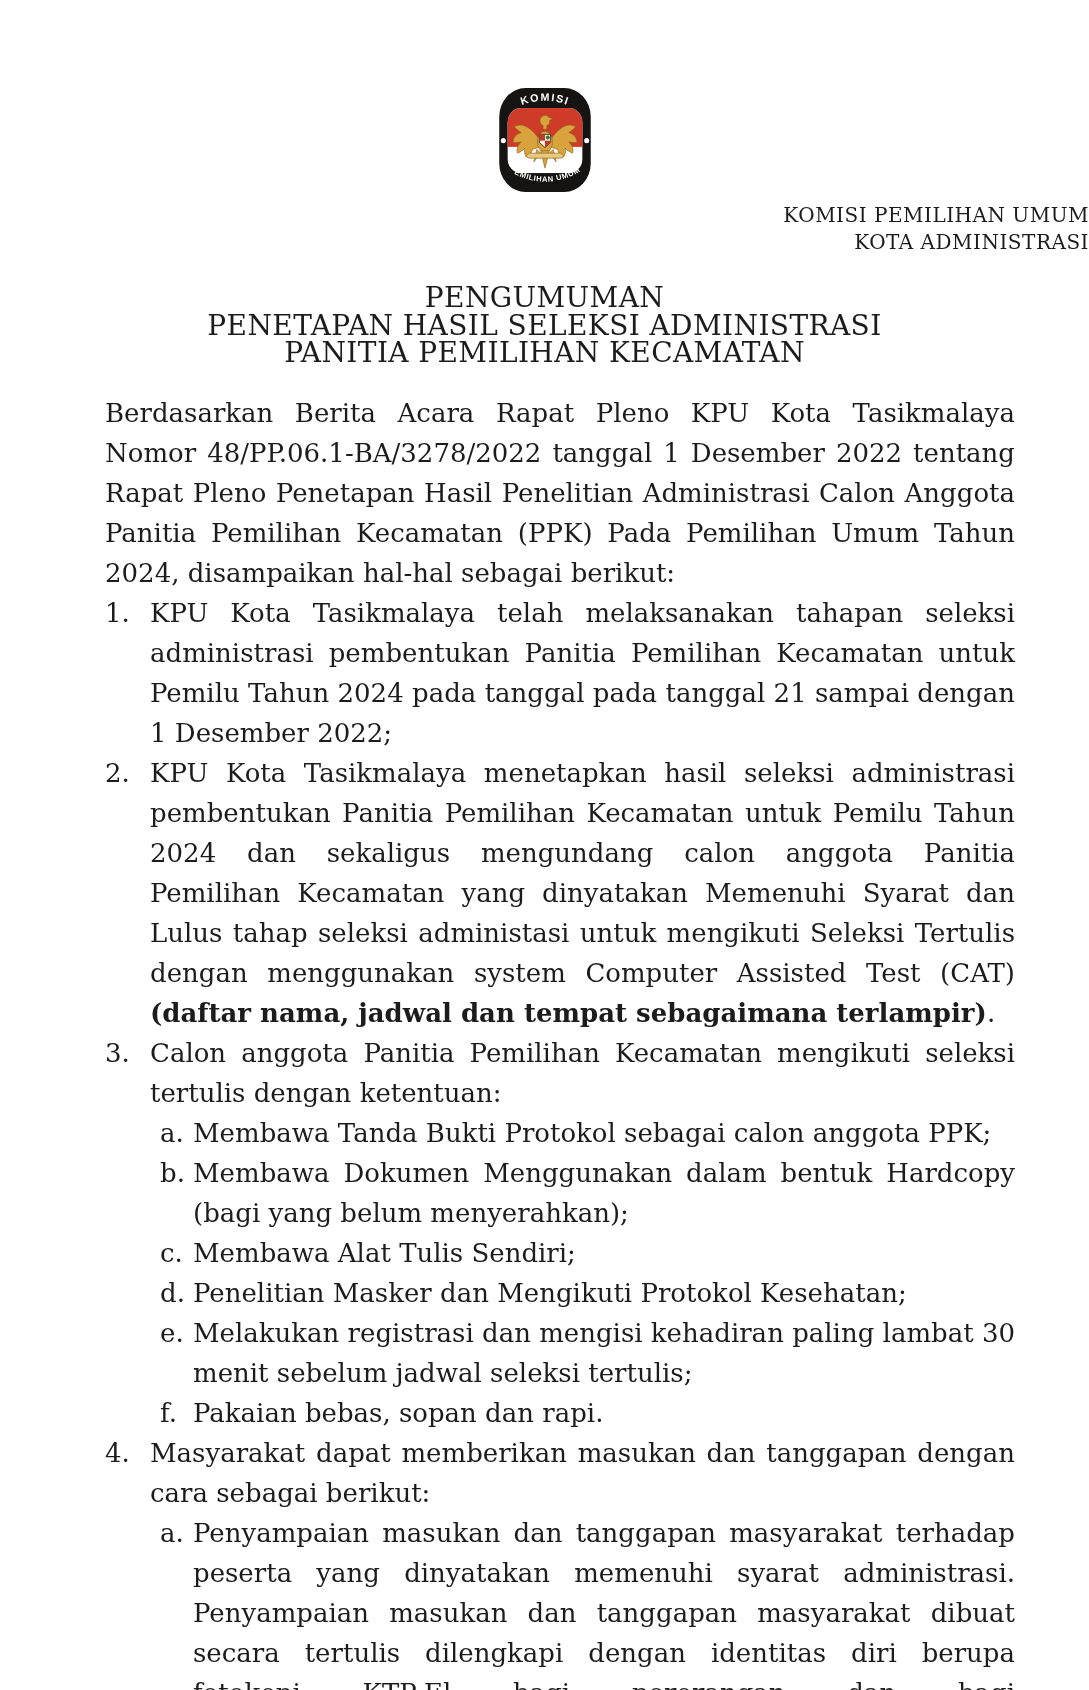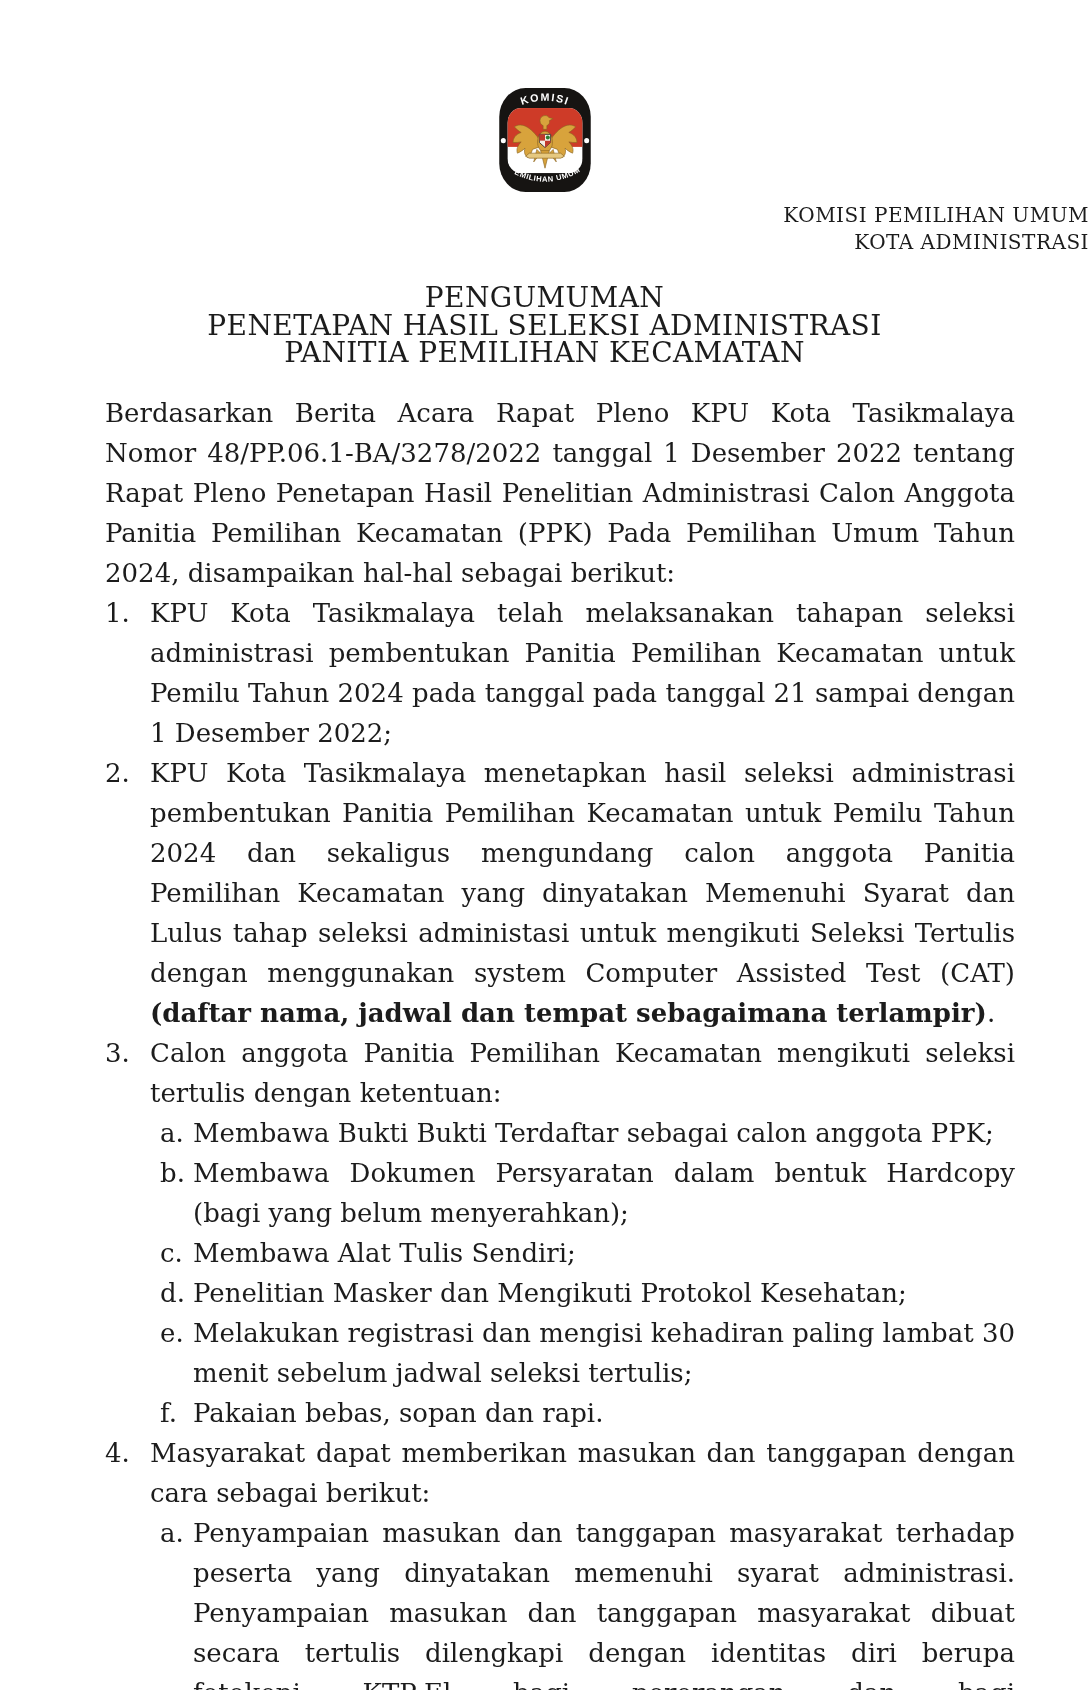--- a/index.html
+++ b/index.html
@@ -110,25 +110,25 @@
       <span class="num">2.</span>
       <div class="item-text justify"><span>KPU Kota Tasikmalaya menetapkan hasil seleksi administrasi pembentukan Panitia Pemilihan Kecamatan untuk Pemilu Tahun 2024 dan sekaligus mengundang calon anggota Panitia Pemilihan Kecamatan yang dinyatakan Memenuhi Syarat dan Lulus tahap seleksi administasi untuk mengikuti Seleksi Tertulis dengan menggunakan system </span><span class="seg-italic">Computer Assisted Test</span><span> (CAT) </span><span class="seg-bold">(daftar nama, jadwal dan tempat sebagaimana terlampir)</span><span>.</span></div>
     </div>
 
     <div class="num-item">
       <span class="num">3.</span>
       <div class="item-text justify">Calon anggota Panitia Pemilihan Kecamatan mengikuti seleksi tertulis dengan ketentuan:</div>
     </div>
     <div class="sub-item">
       <span class="sub-letter">a.</span>
-      <div class="sub-text justify">Membawa Bukti Bukti Terdaftar sebagai calon anggota PPK;</div>
+      <div class="sub-text justify">Membawa Tanda Bukti Protokol sebagai calon anggota PPK;</div>
     </div>
     <div class="sub-item">
       <span class="sub-letter">b.</span>
-      <div class="sub-text justify"><span>Membawa Dokumen Persyaratan dalam bentuk </span><span class="seg-italic">Hardcopy</span><span> (bagi yang belum menyerahkan);</span></div>
+      <div class="sub-text justify"><span>Membawa Dokumen Menggunakan dalam bentuk </span><span class="seg-italic">Hardcopy</span><span> (bagi yang belum menyerahkan);</span></div>
     </div>
     <div class="sub-item">
       <span class="sub-letter">c.</span>
       <div class="sub-text justify">Membawa Alat Tulis Sendiri;</div>
     </div>
     <div class="sub-item">
       <span class="sub-letter">d.</span>
       <div class="sub-text justify">Penelitian Masker dan Mengikuti Protokol Kesehatan;</div>
     </div>
     <div class="sub-item">

